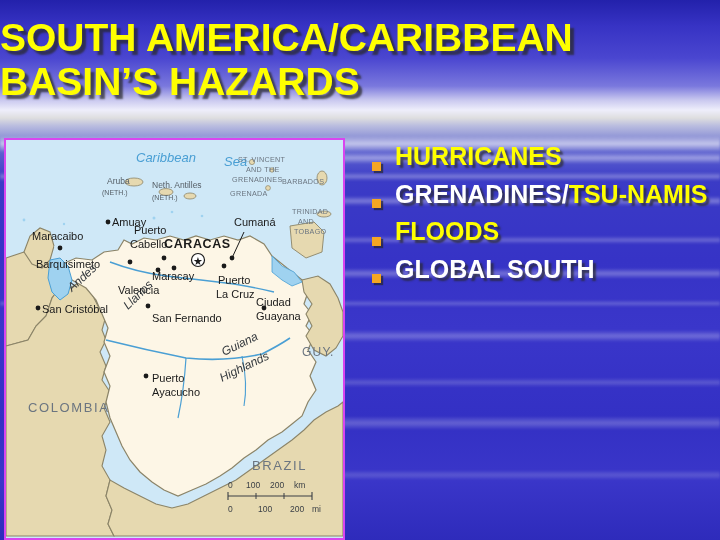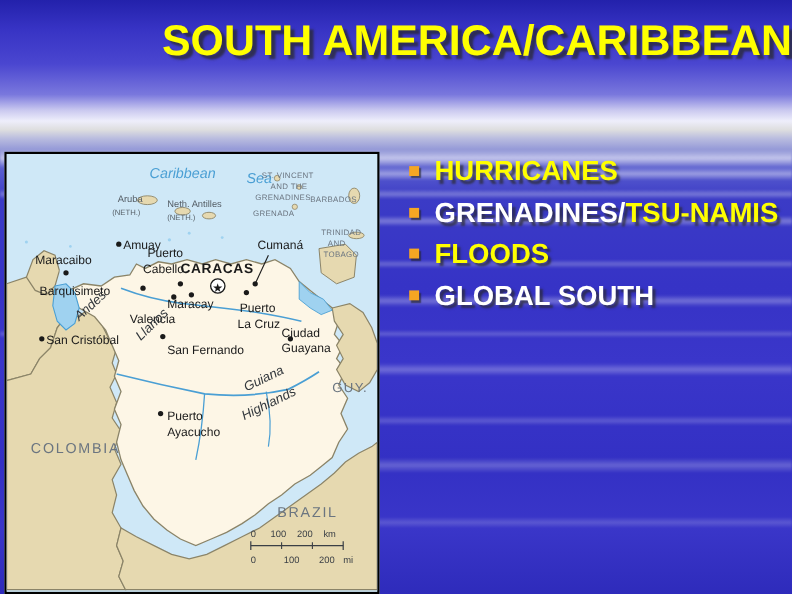--- a/index.html
+++ b/index.html
@@ -51,73 +51,74 @@
       0px 136px, 140px 152px, 0px 172px, 300px 196px, 60px 236px,
       240px 268px, 0px 300px, 330px 330px, 100px 378px, 300px 416px, 20px 470px;
     background-size:
       720px 16px, 580px 12px, 720px 9px, 420px 10px, 660px 8px,
       480px 11px, 720px 7px, 390px 12px, 620px 9px, 420px 14px, 700px 10px;
     filter:blur(1.2px);
   }
   
   .title{
     position:absolute;left:0;top:16px;width:720px;
-    text-align:right;
+    text-align:left;
     font-size:39px;font-weight:bold;line-height:1.12;
     letter-spacing:0px;
     color:#ffff00;
     text-shadow:4px 4px 2px rgba(40,40,40,0.72);
     white-space:nowrap;
   }
   .title .l2{display:block;}
   
   .bullets{
     position:absolute;left:368px;top:142px;width:348px;
   }
   .bitem{
     position:relative;
-    display:flex;align-items:flex-start;
+    display:flex;align-items:flex-end;
     margin-bottom:9px;
   }
   .bmark{
     flex:0 0 auto;
     width:9px;height:9px;
     background:#f5a623;
     margin:9px 14px 0 4px;
     box-shadow:2px 2px 1px rgba(35,35,35,0.65);
   }
   .btext{
     flex:1 1 auto;
     font-size:25px;font-weight:bold;line-height:1.14;
     color:#ffff00;
     text-shadow:3px 3px 2px rgba(40,40,40,0.70);
   }
   .btext.white{color:#ffffff;}
   .btext .hl{color:#ffff00;}
   
   .mapwrap{
     position:absolute;left:4px;top:138px;width:341px;height:402px;
-    border:2px solid #000000;
+    border:2px solid #d946ef;
     box-sizing:border-box;
     overflow:hidden;
     background:#cfe8f7;
   }
   .mapwrap svg{display:block;}
   .mlabel{font-family:"Liberation Sans", sans-serif;}
 </style>
 </head>
 <body>
 
 <div id="slide">
 
   <div class="bg-sky"></div>
   <div class="bg-streaks"></div>
 
   <div class="title">
     <span>SOUTH AMERICA/CARIBBEAN</span>
+    <span class="l2">BASIN’S HAZARDS</span>
   </div>
 
   <div class="mapwrap">
     <svg width="337" height="398" viewBox="0 0 337 398" xmlns="http://www.w3.org/2000/svg">
       <defs>
         <clipPath id="mapclip">
             <rect x="0" y="0" width="337" height="398"></rect>
           </clipPath>
       </defs>
       <g clip-path="url(#mapclip)">

